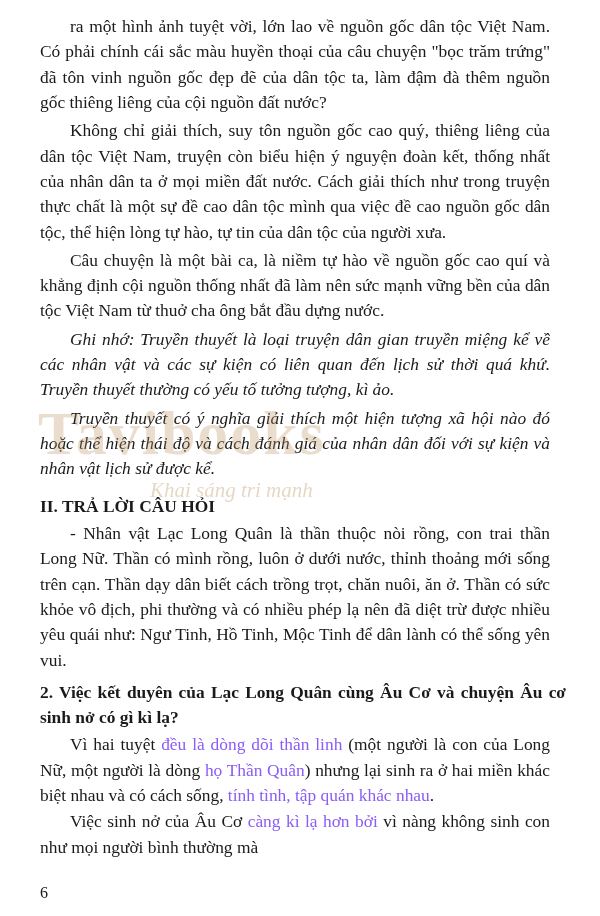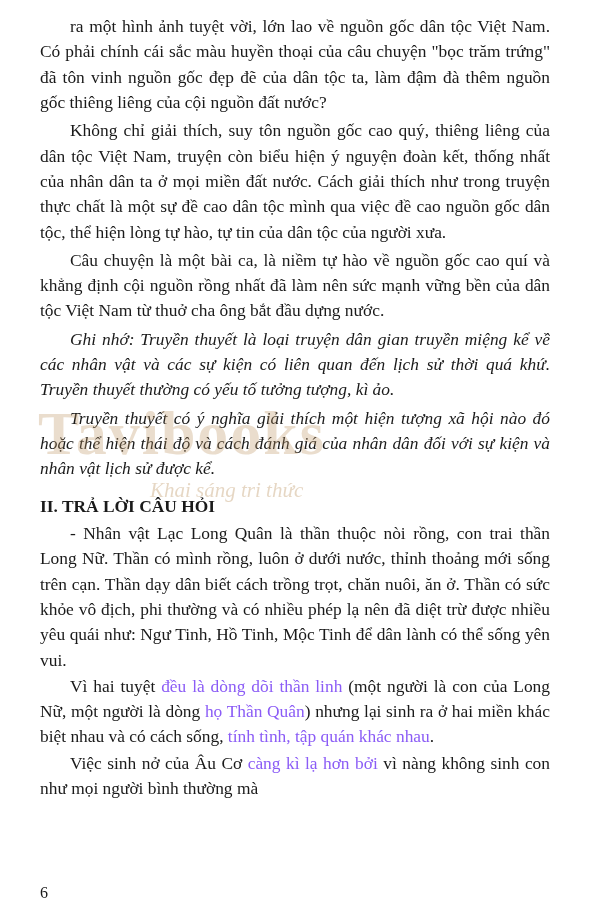--- a/index.html
+++ b/index.html
@@ -96,30 +96,31 @@
     color: #8b5cf6;
   }
 </style>
 </head>
 <body>
 
 <div class="page">
 
   <div class="watermark">
     <div class="wm-main">Tavibooks</div>
-    <div class="wm-sub">Khai sáng tri thức</div>
+    <div class="wm-sub">Khai sáng tri mạnh</div>
   </div>
 
   <p class="blk">ra một hình ảnh tuyệt vời, lớn lao về nguồn gốc dân tộc Việt Nam. Có phải chính cái sắc màu huyền thoại của câu chuyện "bọc trăm trứng" đã tôn vinh nguồn gốc đẹp đẽ của dân tộc ta, làm đậm đà thêm nguồn gốc thiêng liêng của cội nguồn đất nước?</p>
   <p class="blk">Không chỉ giải thích, suy tôn nguồn gốc cao quý, thiêng liêng của dân tộc Việt Nam, truyện còn biểu hiện ý nguyện đoàn kết, thống nhất của nhân dân ta ở mọi miền đất nước. Cách giải thích như trong truyện thực chất là một sự đề cao dân tộc mình qua việc đề cao nguồn gốc dân tộc, thể hiện lòng tự hào, tự tin của dân tộc của người xưa.</p>
-  <p class="blk">Câu chuyện là một bài ca, là niềm tự hào về nguồn gốc cao quí và khẳng định cội nguồn rồng nhất đã làm nên sức mạnh vững bền của dân tộc Việt Nam từ thuở cha ông bắt đầu dựng nước.</p>
+  <p class="blk">Câu chuyện là một bài ca, là niềm tự hào về nguồn gốc cao quí và khẳng định cội nguồn thống nhất đã làm nên sức mạnh vững bền của dân tộc Việt Nam từ thuở cha ông bắt đầu dựng nước.</p>
   <p class="blk italic">Ghi nhớ: Truyền thuyết là loại truyện dân gian truyền miệng kể về các nhân vật và các sự kiện có liên quan đến lịch sử thời quá khứ. Truyền thuyết thường có yếu tố tưởng tượng, kì ảo.</p>
   <p class="blk italic">Truyền thuyết có ý nghĩa giải thích một hiện tượng xã hội nào đó hoặc thể hiện thái độ và cách đánh giá của nhân dân đối với sự kiện và nhân vật lịch sử được kể.</p>
 
   <div class="heading">II. TRẢ LỜI CÂU HỎI</div>
 
   <p class="dash">- Nhân vật Lạc Long Quân là thần thuộc nòi rồng, con trai thần Long Nữ. Thần có mình rồng, luôn ở dưới nước, thỉnh thoảng mới sống trên cạn. Thần dạy dân biết cách trồng trọt, chăn nuôi, ăn ở. Thần có sức khỏe vô địch, phi thường và có nhiều phép lạ nên đã diệt trừ được nhiều yêu quái như: Ngư Tinh, Hồ Tinh, Mộc Tinh để dân lành có thể sống yên vui.</p>
 
+  <div class="qheading">2. Việc kết duyên của Lạc Long Quân cùng Âu Cơ và chuyện Âu cơ sinh nở có gì kì lạ?</div>
   <p id="q2a1"><span>Vì hai tuyệt </span><span class="hl-green">đều là dòng dõi thần linh</span><span> (một người là con của Long Nữ, một người là dòng </span><span class="hl-green">họ Thần Quân</span><span>) nhưng lại sinh ra ở hai miền khác biệt nhau và có cách sống, </span><span class="hl-green">tính tình, tập quán khác nhau</span><span>.</span></p>
   <p id="q2a2"><span>Việc sinh nở của Âu Cơ </span><span class="hl-green">càng kì lạ hơn bởi</span><span> vì nàng không sinh con như mọi người bình thường mà </span></p>
 
   <div class="page-number">6</div>
 </div>
 
 </body></html>

